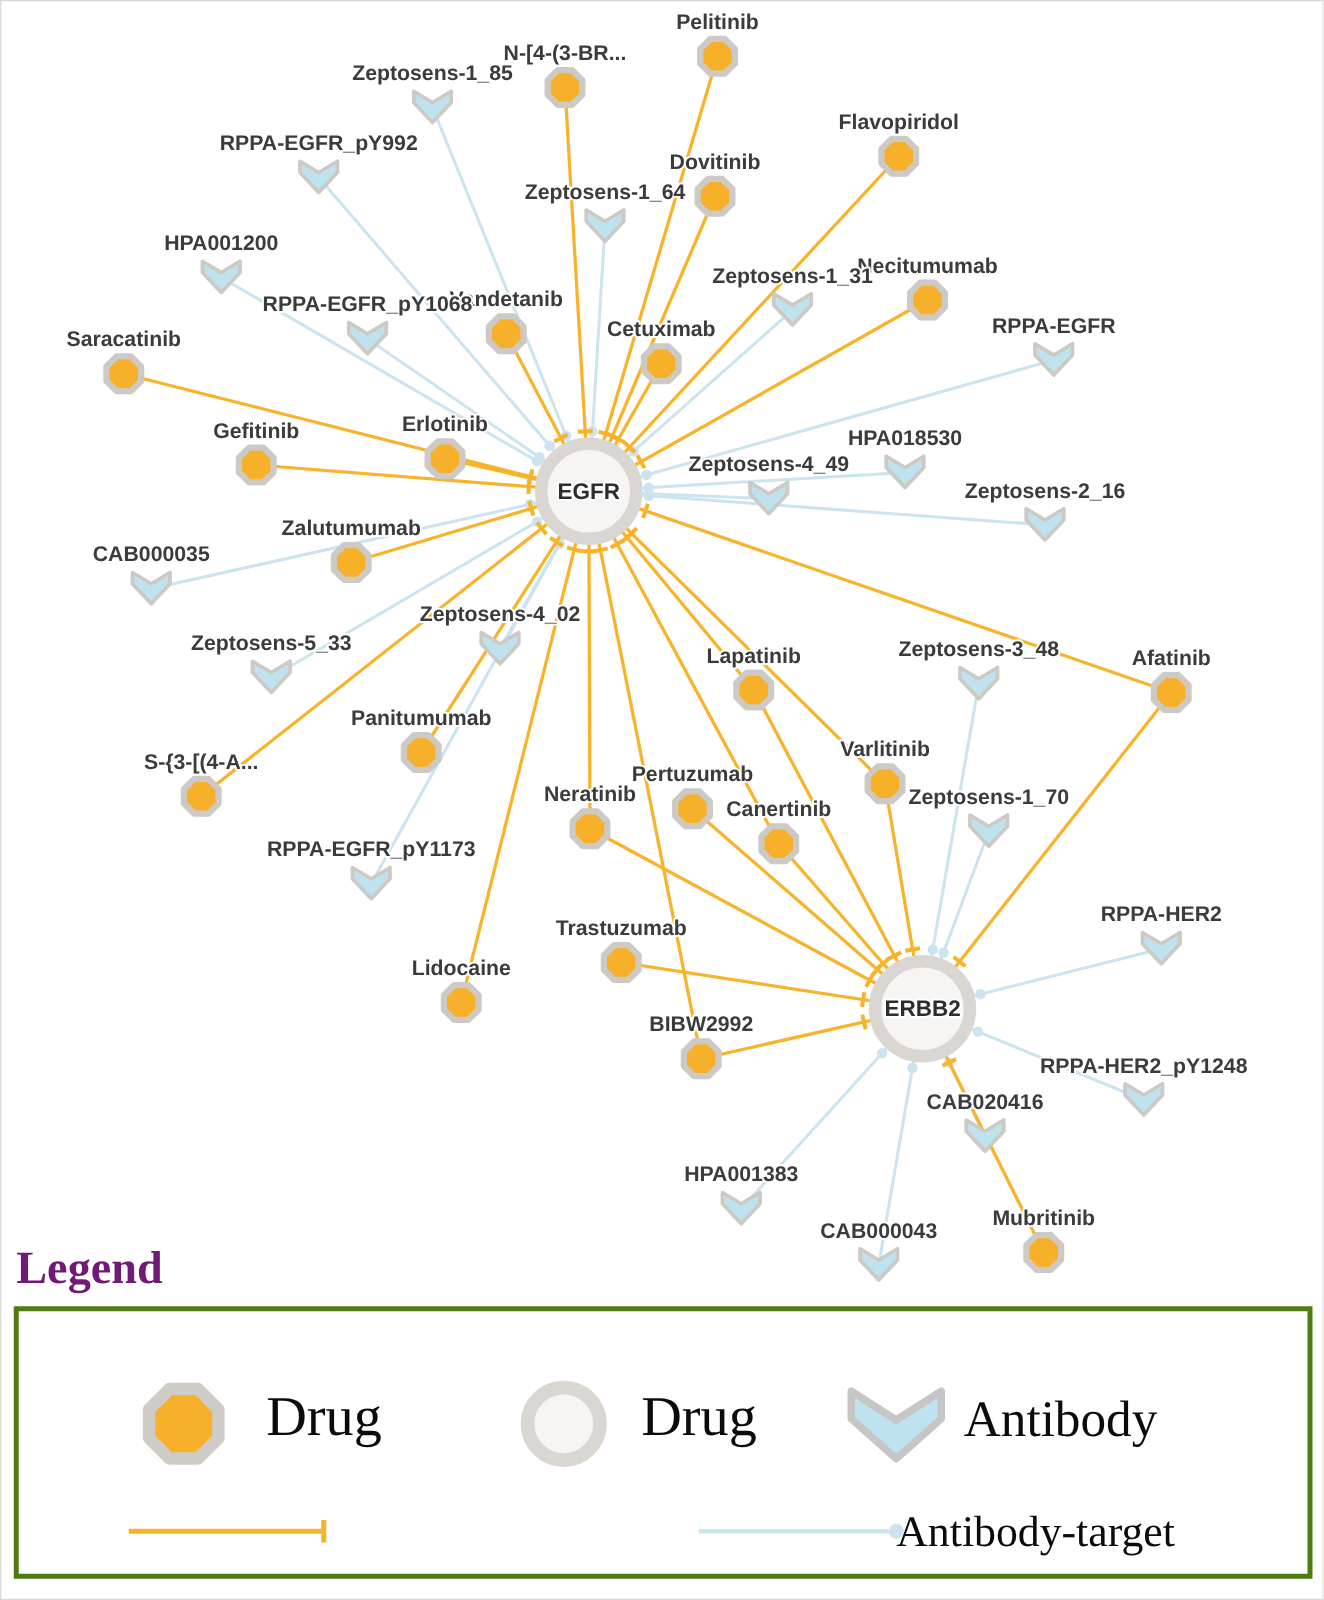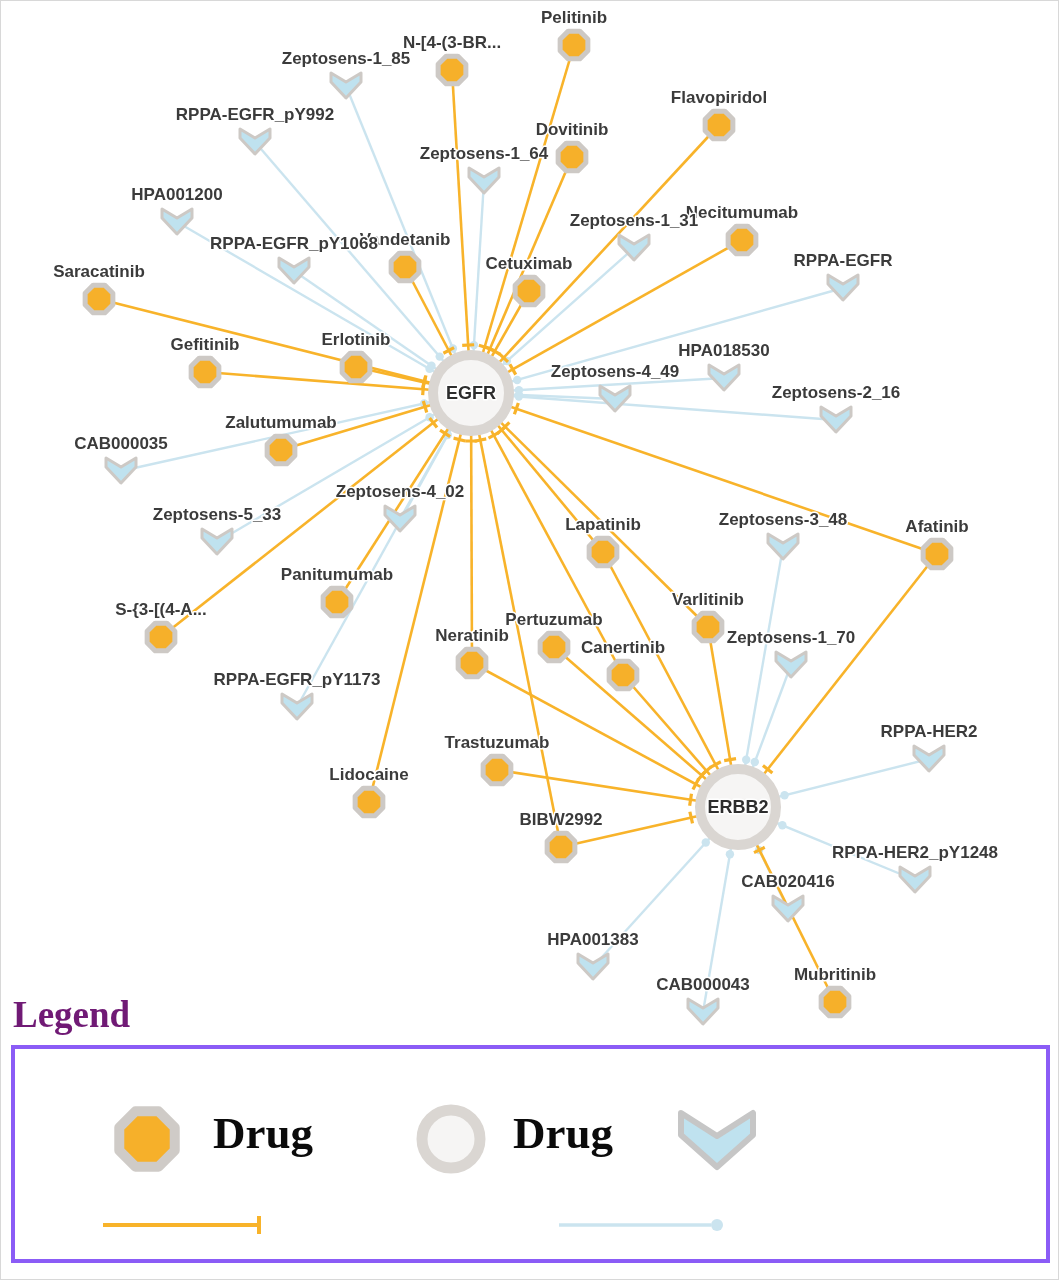--- a/index.html
+++ b/index.html
@@ -12,21 +12,21 @@
     paint-order:stroke fill; stroke:#ffffff; stroke-width:3px; stroke-linejoin:round;
   }
   .gene-label { font-size:18px; fill:#2d2d2d; }
 
   .legend-title {
     position:absolute; left:12px; top:992px;
     font-family:"Liberation Serif", serif; font-weight:bold; font-size:37px; color:#701a75;
   }
   .legend-box {
     position:absolute; left:10px; top:1044px; width:1031px; height:210px;
-    border:4px solid #8b5cf6; background:#ffffff;font-weight:bold;
+    border:4px solid #4d7c0f; background:#ffffff;
   }
   .lg-icon { position:absolute; }
   .lg-label {
     position:absolute; font-family:"Liberation Serif", serif; font-size:45px; color:#0b0b0b;
   }
   .lg-sub-label {
     position:absolute; font-family:"Liberation Serif", serif; font-size:35px; color:#0b0b0b;
   }
 </style>
 </head>
@@ -335,25 +335,27 @@
     <span class="lg-label" style="left:198px; top:58px;">Drug</span>
 
     <svg class="lg-icon" style="left:392px; top:46px;" width="88" height="88" viewBox="-44 -44 88 88">
       <circle r="29" fill="#F6F5F4" stroke="#DAD6D2" stroke-width="11"></circle>
     </svg>
     <span class="lg-label" style="left:498px; top:58px;">Drug</span>
 
     <svg class="lg-icon" style="left:654px; top:52px;" width="96" height="84" viewBox="-48 -42 96 84">
       <path d="M -36,-30 L 0,-7 L 36,-30 L 36,-8 L 0,24 L -36,-8 Z" fill="#BFE2EF" stroke="#C6C6C6" stroke-width="6" stroke-linejoin="round"></path>
     </svg>
+    <span class="lg-label" style="left:756px; top:62px; font-size:41px;">Antibody</span>
 
     <svg class="lg-icon" style="left:84px; top:163px;" width="180" height="26" viewBox="0 0 180 26">
       <line x1="4" y1="13" x2="160" y2="13" stroke="#F8B32A" stroke-width="4"></line>
       <line x1="160" y1="4" x2="160" y2="22" stroke="#F8B32A" stroke-width="4"></line>
     </svg>
 
     <svg class="lg-icon" style="left:540px; top:163px;" width="180" height="26" viewBox="0 0 180 26">
       <line x1="4" y1="13" x2="156" y2="13" stroke="#CBE4EF" stroke-width="3.5"></line>
       <circle cx="162" cy="13" r="6" fill="#CBE4EF"></circle>
     </svg>
+    <span class="lg-sub-label" style="left:702px; top:157px;">Antibody-target</span>
 
   </div>
 </div>
 
 </body></html>

